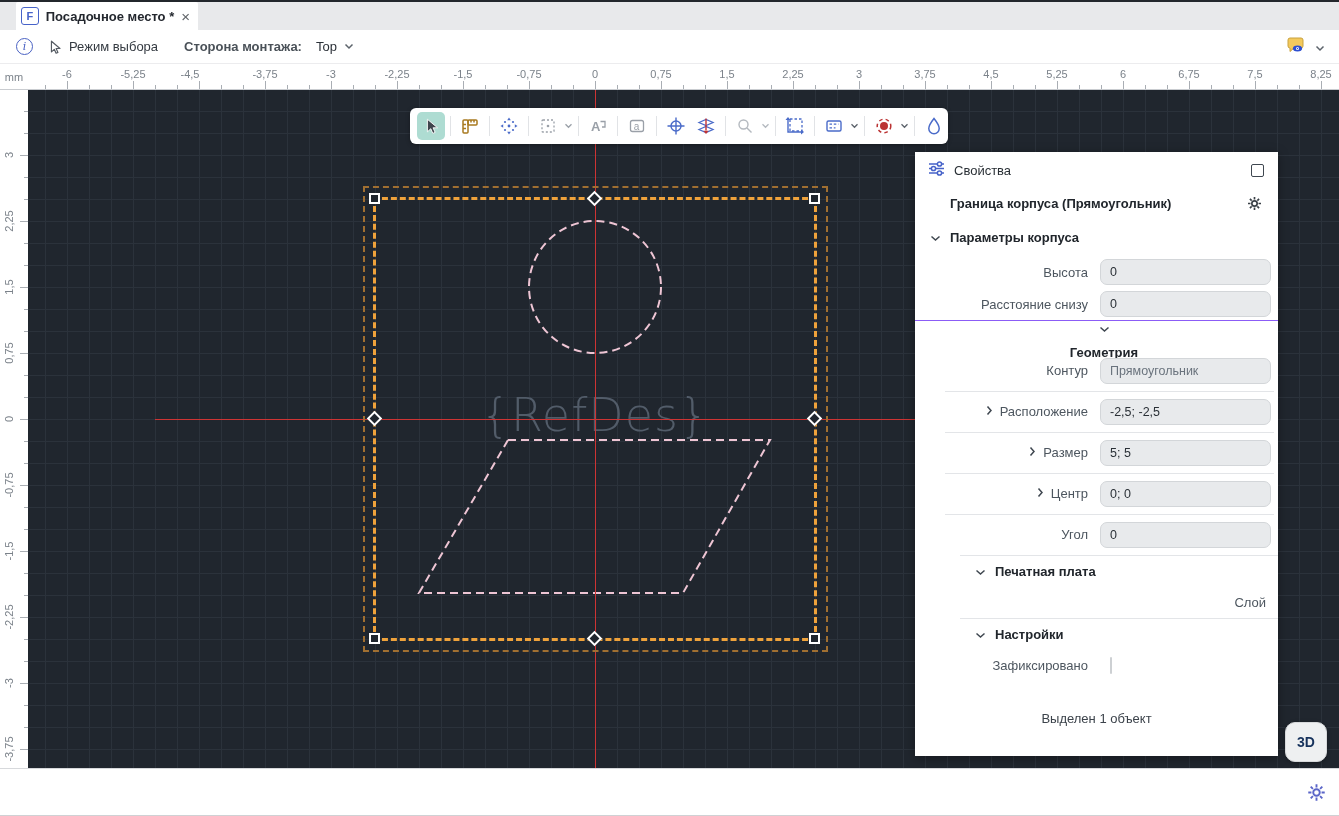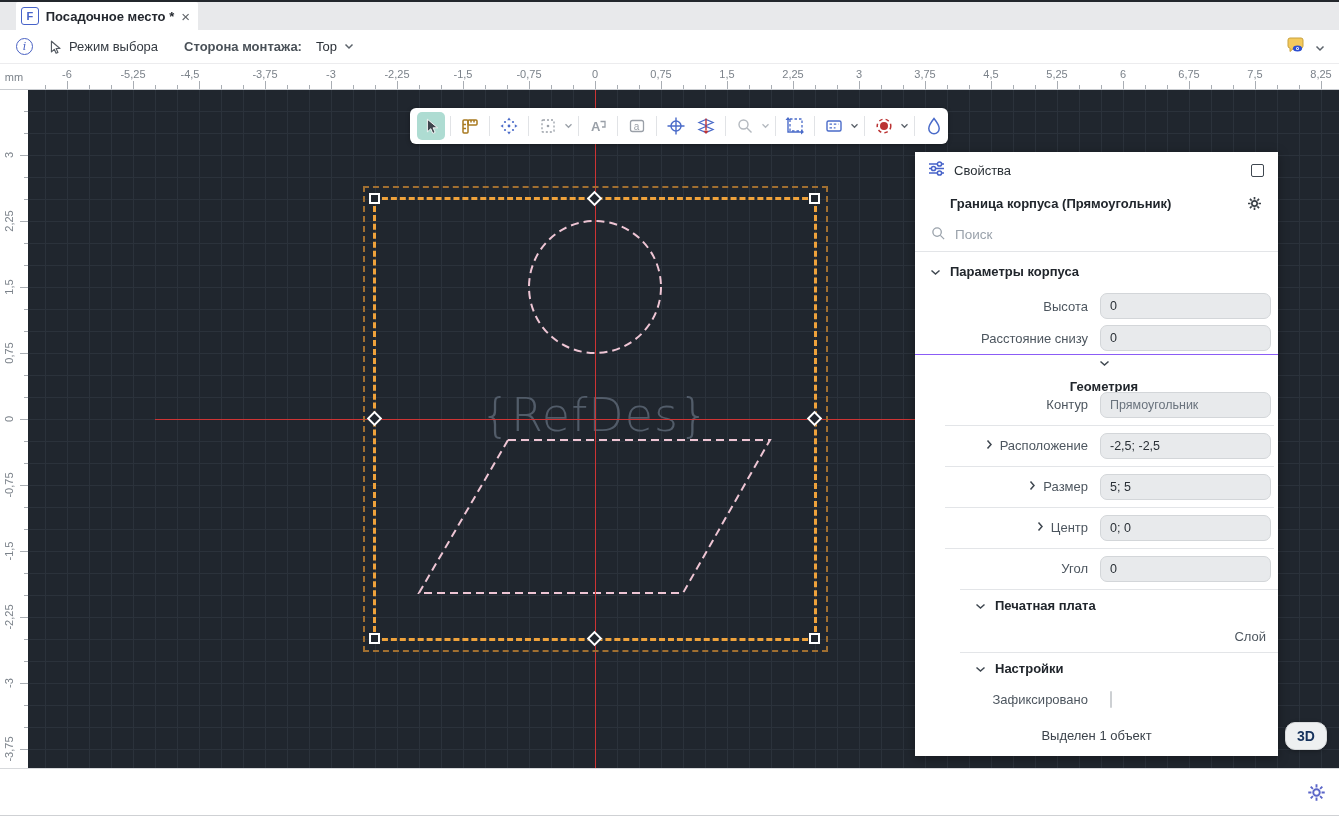--- a/index.html
+++ b/index.html
@@ -99,21 +99,21 @@
     border-radius:7px; display:flex; align-items:center; padding:0 9px; color:#2a3036; font-size:12.5px;
     cursor:text; white-space:nowrap; overflow:hidden; }
   .p-input.muted { color:#6a737d; }
   .p-input.dd { cursor:pointer; }
   .p-input .dd-chev { margin-left:auto; display:flex; }
   .p-checkbox { width:16px; height:16px; background:#e6e8ea; border:1px solid #cdd0d3; border-radius:3px;
     margin-left:10px; cursor:pointer; }
   .p-chk-wrap { width:178px; }
   .p-status { flex:1; display:flex; align-items:center; justify-content:center; color:#3c434b; font-size:13px; }
 
-  .btn-3d { position:absolute; left:1285px; top:722px; width:42px; height:28px; background:#eef0f1;
+  .btn-3d { position:absolute; left:1285px; top:722px; width:42px; height:40px; background:#eef0f1;
     border:1px solid #d7d9db; border-radius:10px; box-shadow:0 1px 4px rgba(0,0,0,.3);
     display:flex; align-items:center; justify-content:center; font-size:14px; font-weight:bold;
     color:#16325c; z-index:30; cursor:pointer; }
 
   .bottombar { position:absolute; left:0; top:768px; width:100%; height:48px; background:#fff;
     border-top:1px solid #d7d9dc; border-bottom:1px solid #cfd1d4; }
   .bb-gear { position:absolute; right:13px; top:14px; cursor:pointer; display:flex; }
 </style>
 </head>
 <body>
@@ -460,29 +460,20 @@
     <div class="p-object">
       <span class="p-object-title">Граница корпуса (Прямоугольник)</span>
       <span class="p-object-gear">
         <svg width="15" height="15" viewBox="0 0 18 18" fill="none" stroke="#3a4047" stroke-width="2">
           <circle cx="9" cy="9" r="3.2"></circle>
           <path d="M9 1.2 v3 M9 13.8 v3 M1.2 9 h3 M13.8 9 h3 M3.5 3.5 l2.1 2.1 M12.4 12.4 l2.1 2.1 M14.5 3.5 l-2.1 2.1 M5.6 12.4 l-2.1 2.1"></path>
           </svg>
       </span>
     </div>
 
-    <div class="p-search">
-      <span>
-        <svg width="15" height="15" viewBox="0 0 16 16" fill="none" stroke="#9aa2ab" stroke-width="1.4">
-            <circle cx="6.5" cy="6.5" r="4.5"></circle>
-            <path d="M10 10 L14 14"></path>
-          </svg>
-      </span>
-      <input placeholder="Поиск" style="">
-    </div>
 
     <div class="p-sec-h h1">
       <span><svg width="11" height="7" viewBox="0 0 11 7">
             <path d="M1.5 1.5 L5.5 5 L9.5 1.5" fill="none" stroke="#3f4750" stroke-width="1.5"></path>
           </svg></span>
       <span class="p-sec-title">Параметры корпуса</span>
     </div>
     <div class="p-row rsm">
       <span class="p-lbl">Высота</span>
       <span class="p-input">0</span>

